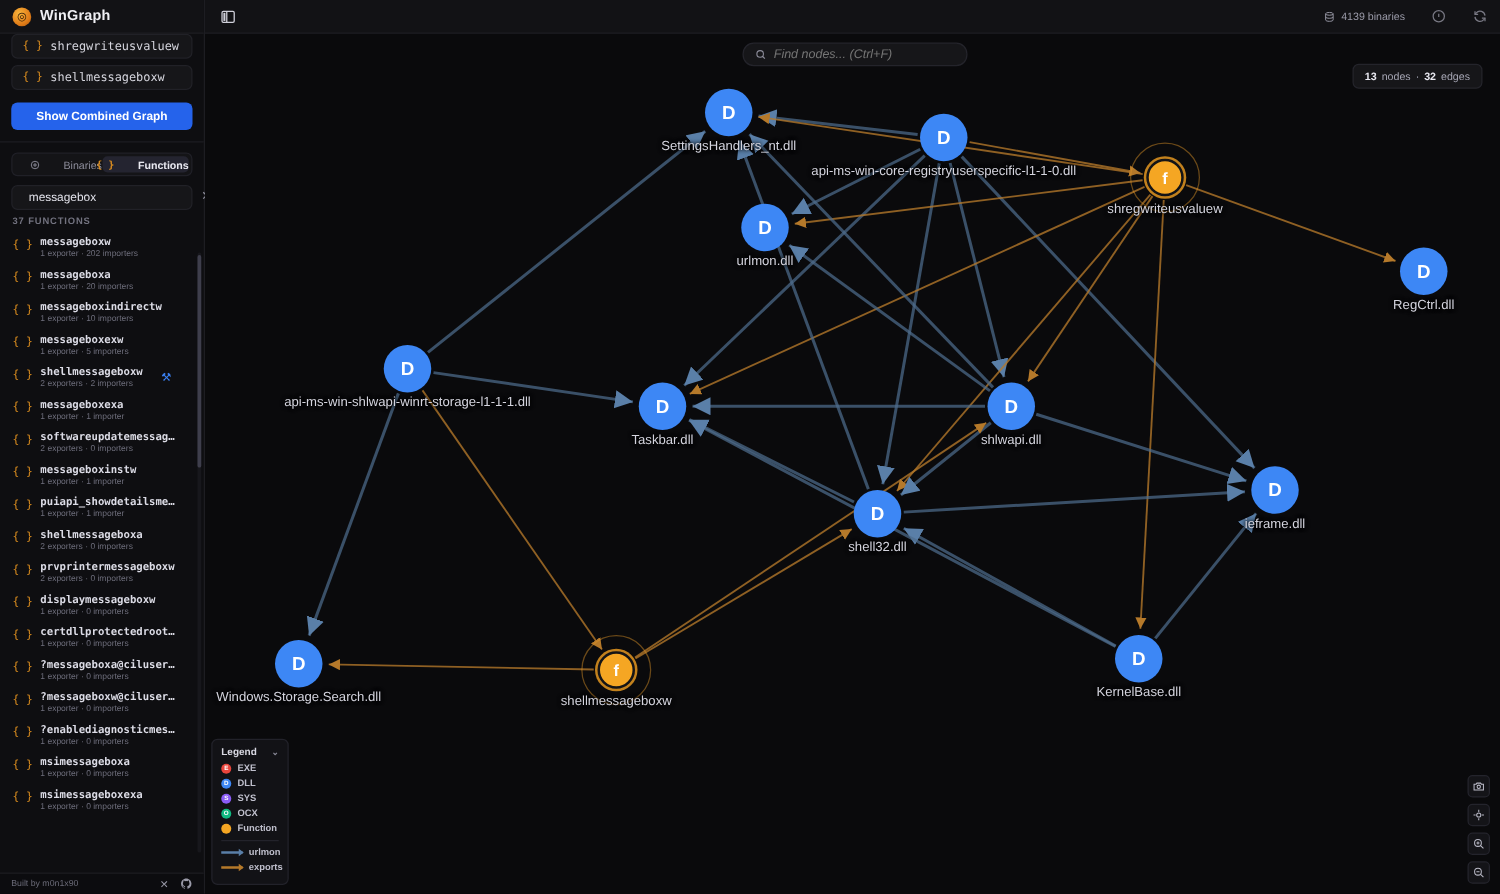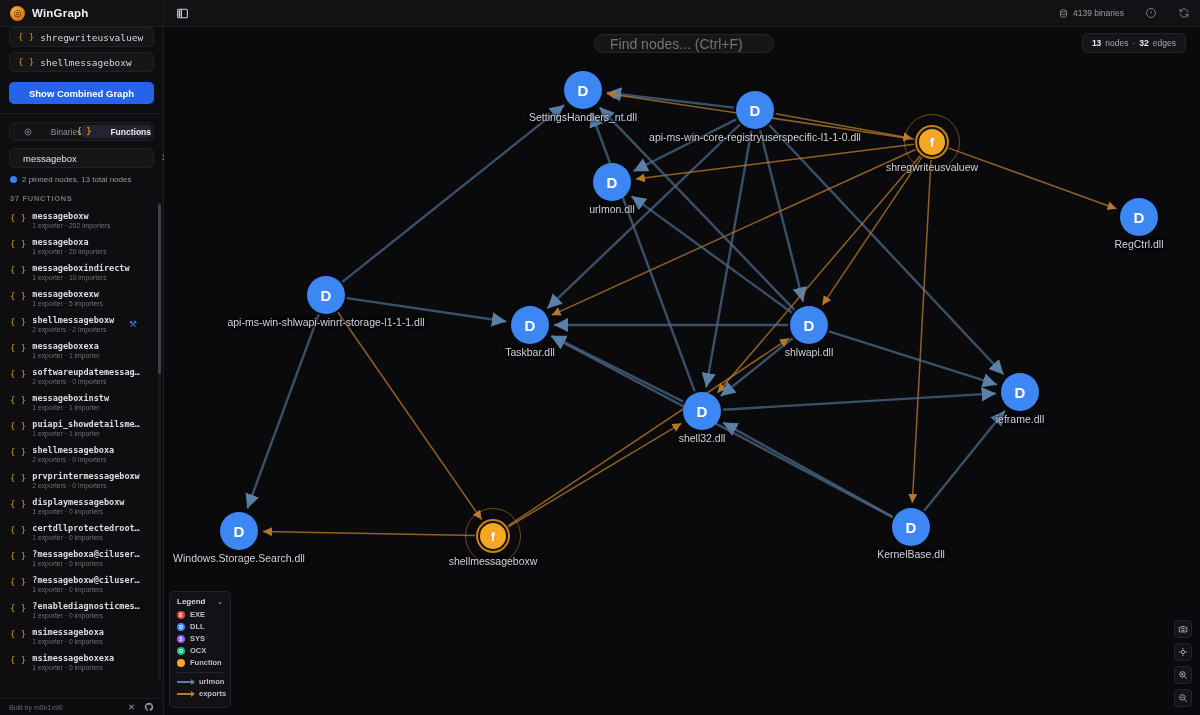--- a/index.html
+++ b/index.html
@@ -139,25 +139,25 @@
 
   .canvas { position: absolute; inset: 27px 0 0 0; overflow: hidden; }
 
   .find-wrap {
     position: absolute; left: 430px; top: 7px; width: 180px; height: 19px;
     background: #161619; border: 1px solid #24242b; border-radius: 9px;
     display: flex; align-items: center; gap: 6px; padding: 0 9px; z-index: 5;
   }
   .find-wrap input {
     flex: 1; background: transparent; border: none; outline: none;
-    color: #d3d3dd; font-size: 14px; font-family: "Liberation Sans", sans-serif;
+    color: #d3d3dd; font-size: 10px; font-family: "Liberation Sans", sans-serif; font-style: italic;
   }
 
   .stat-pill {
-    position: absolute; right: 14px; top: 6px; height: 20px;
+    position: absolute; right: 14px; top: 24px; height: 20px;
     background: #161619; border: 1px solid #24242b; border-radius: 5px;
     display: flex; align-items: center; padding: 0 9px; gap: 4px;
     font-size: 8.5px; color: #a6a6b4; z-index: 5;
   }
   .stat-pill b { color: #e8e8f0; }
 
   
   .legend {
     position: absolute; left: 5px; bottom: 7px; width: 62px;
     background: #121216; border: 1px solid #22222a; border-radius: 5px;
@@ -258,24 +258,20 @@
 
     <div class="search-wrap">
       <svg width="9" height="9" viewBox="0 0 24 24" fill="none" stroke="#8d8d9b" stroke-width="2.4">
         <circle cx="11" cy="11" r="7"></circle>
           <path d="M16.5 16.5L21 21"></path>
       </svg>
       <input value="messagebox" placeholder="Search functions..." style="">
       <span class="clear-x">✕</span>
     </div>
 
-    <div class="pin-count">
-      <span class="dot-blue"></span>
-      <span>2 pinned nodes, 13 total nodes</span>
-    </div>
 
     <div class="fn-count">37 FUNCTIONS</div>
 
     <div class="fn-list" id="fn-list">
         <div class="fn-row">
           <span class="fn-brace">{ }</span>
           <span class="fn-texts">
             <span class="fn-name">messageboxw</span>
             <span class="fn-meta">1 exporter · 202 importers</span>
           </span>

